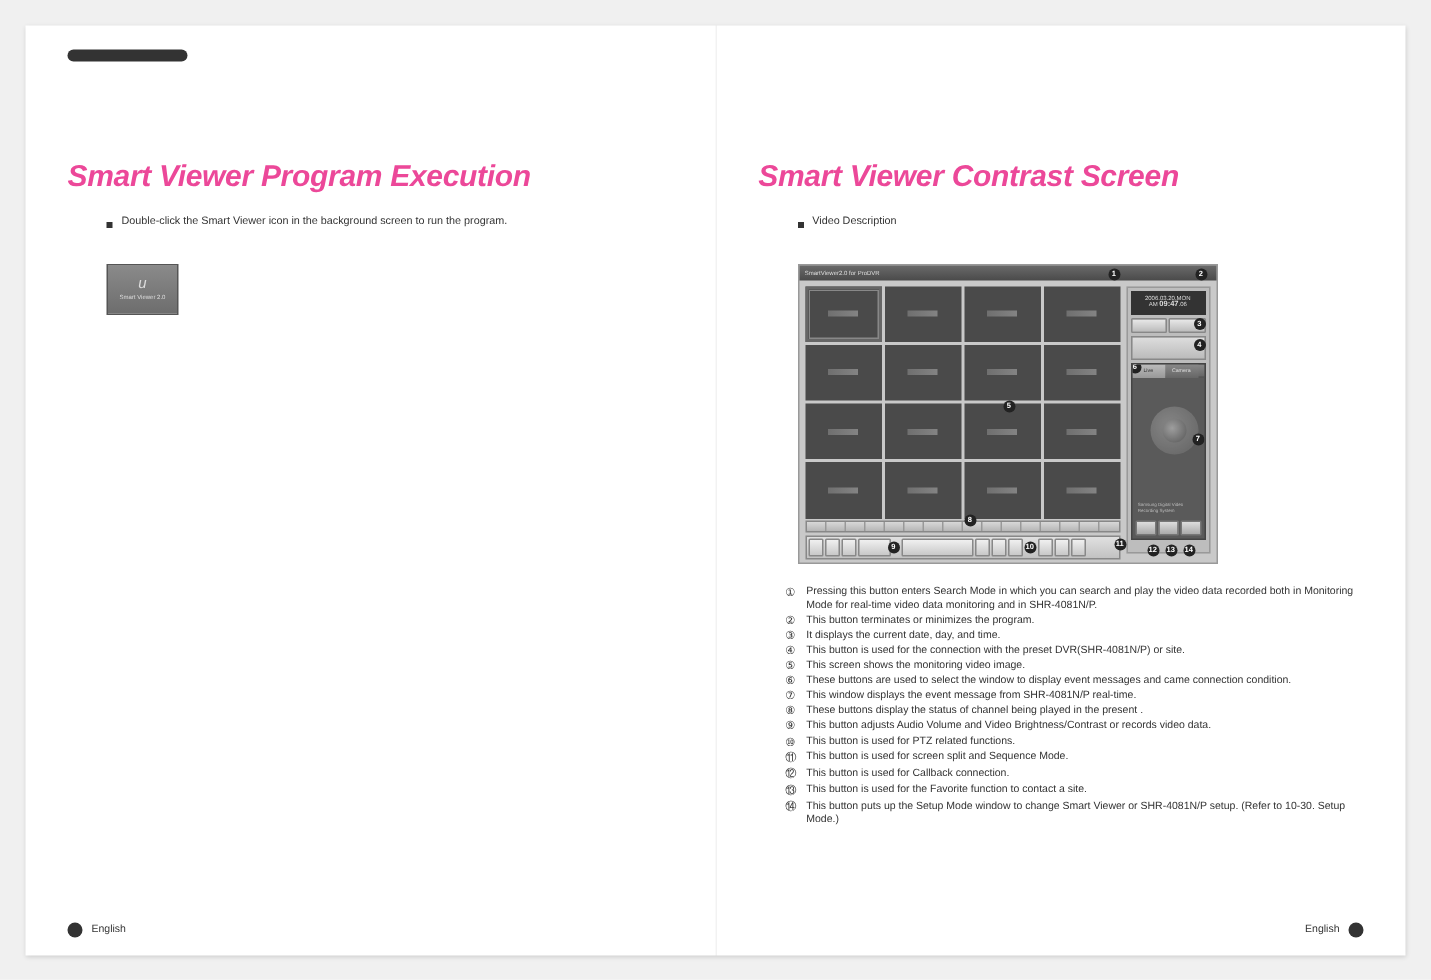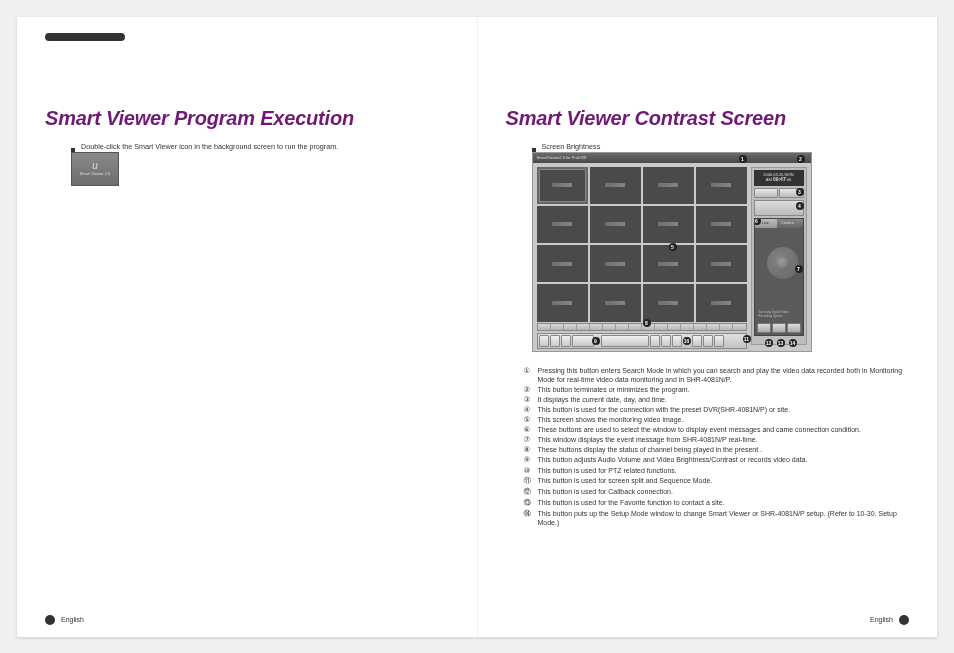--- a/index.html
+++ b/index.html
@@ -2,22 +2,22 @@
 <html><head>
 <meta charset="utf-8">
 <style>
   * { box-sizing: border-box; margin: 0; padding: 0; }
   html, body { width: 954px; height: 653px; background: #f0f0f0; font-family: Arial, Helvetica, sans-serif; }
   body { display: flex; justify-content: center; align-items: center; }
   .sheet { width: 920px; height: 620px; background: #fff; box-shadow: 0 1px 3px rgba(0,0,0,0.15); display: flex; position: relative; }
   .page { flex: 1; padding: 30px 28px 20px 28px; position: relative; display: flex; flex-direction: column; }
   .divider { width: 1px; background: rgba(0,0,0,0.05); }
   .tab-bar { position: absolute; top: 16px; left: 28px; width: 80px; height: 8px; border-radius: 5px; background: #333; }
-  .title { font-size: 20px; font-weight: bold; font-style: italic; color: #701a75; margin-bottom: 12px; letter-spacing: -0.2px; }
-  .bullet-line { display: flex; align-items: flex-end; margin-left: 26px; margin-bottom: 0; }
+  .title { font-size: 20px; font-weight: bold; font-style: italic; color: #ec4899; margin-bottom: 12px; letter-spacing: -0.2px; }
+  .bullet-line { display: flex; align-items: flex-end; margin-left: 26px; margin-bottom: 24px; }
   .bullet-dot { width: 4px; height: 4px; background: #333; margin-top: 4px; margin-right: 6px; flex-shrink: 0; }
   .bullet-text { font-size: 7.2px; color: #333; line-height: 1.4; }
   .icon-thumb { margin-left: 26px; width: 48px; height: 34px; background: linear-gradient(#8a8a8a,#6d6d6d); border: 1px solid #555; display: flex; flex-direction: column; align-items: center; justify-content: center; color: #ddd; font-size: 4px; }
   .icon-thumb .icon-u { font-size: 10px; font-style: italic; line-height: 1; }
 
   
   .screenshot { margin-left: 26px; width: 280px; height: 200px; background: #c9c9c9; border: 1px solid #999; position: relative; margin-bottom: 10px; }
   .titlebar { height: 10px; background: linear-gradient(#6a6a6a,#4a4a4a); display: flex; align-items: center; padding: 0 4px; }
   .titlebar span { color: #ddd; font-size: 4px; }
   .videogrid { position: absolute; left: 4px; top: 14px; width: 210px; height: 155px; display: grid; grid-template-columns: repeat(4,1fr); grid-template-rows: repeat(4,1fr); gap: 2px; }
@@ -87,21 +87,21 @@
     </div>
   </div>
 
   <div class="divider"></div>
 
   <div class="page">
     <div style="height:60px"></div>
     <h1 class="title">Smart Viewer Contrast Screen</h1>
     <div class="bullet-line">
       <div class="bullet-dot"></div>
-      <div class="bullet-text">Screen Brightness</div>
+      <div class="bullet-text">Video Description</div>
     </div>
 
     <div class="screenshot">
       <div class="titlebar">
         <span>SmartViewer2.0 for ProDVR</span>
       </div>
 
       <div class="callout" style="top:2px; right:64px;">1</div>
       <div class="callout" style="top:2px; right:6px;">2</div>
 

